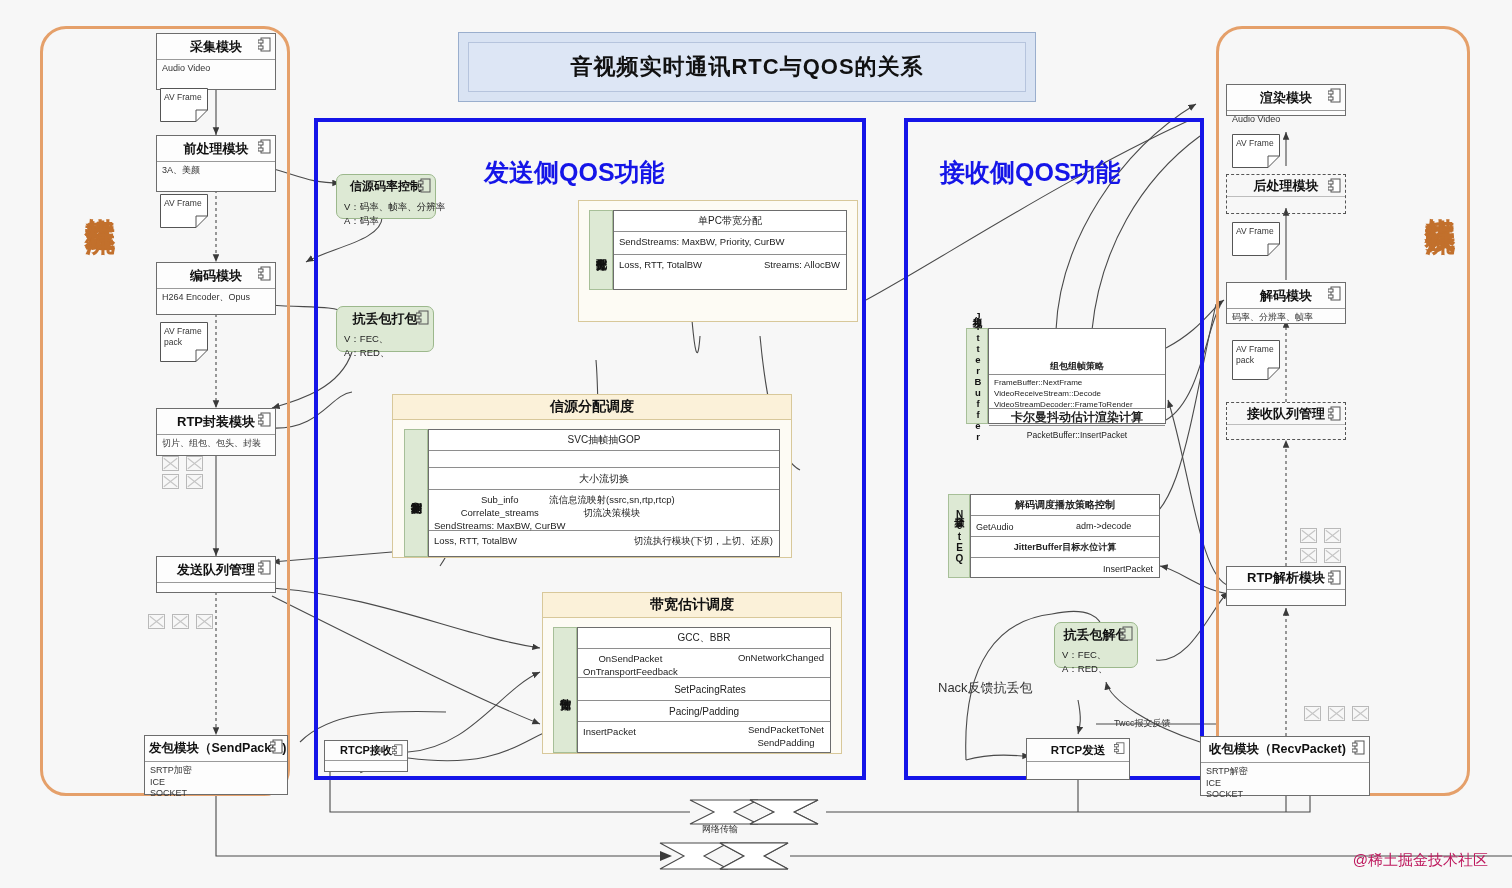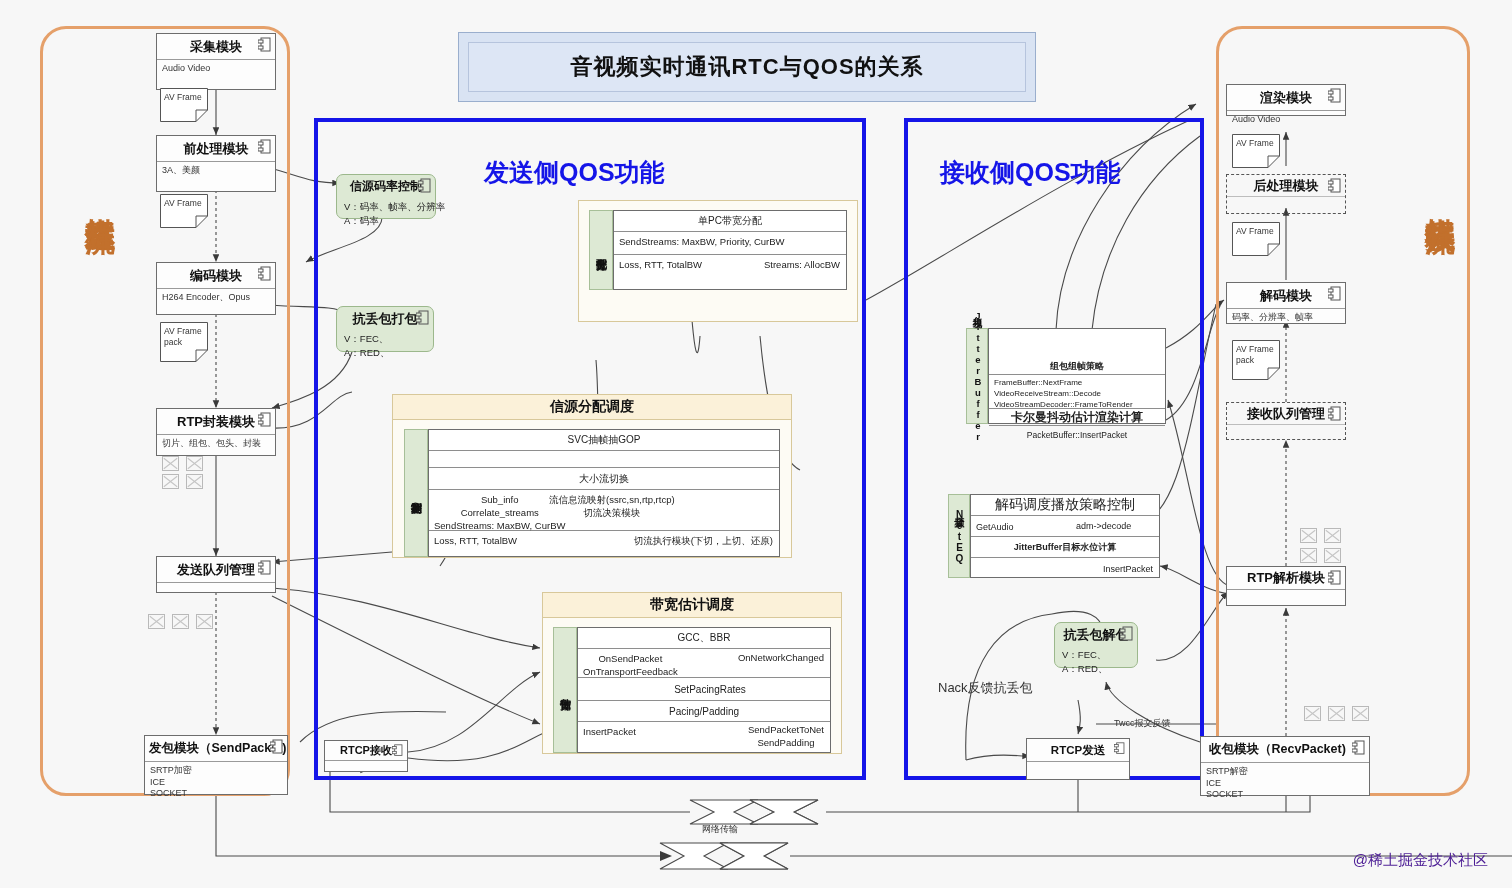--- a/index.html
+++ b/index.html
@@ -65,21 +65,21 @@
   #banner .tx{font-size:22px;font-weight:bold;color:#111;letter-spacing:1px;}
 
   .lbl{position:absolute;font-size:11px;color:#333;white-space:nowrap;}
   .lbl.sm{font-size:9px;}
   .missing{position:absolute;display:flex;gap:7px;}
   .missing i{display:block;width:15px;height:13px;border:1px solid #b9b9b9;position:relative;}
   .missing i:before,.missing i:after{content:"";position:absolute;left:-1px;top:5.5px;
       width:17px;height:1px;background:#c4c4c4;transform-origin:center;}
   .missing i:before{transform:rotate(38deg);}
   .missing i:after{transform:rotate(-38deg);}
-  #watermark{position:absolute;right:24px;bottom:18px;font-size:15px;color:#4c1d95;}
+  #watermark{position:absolute;right:24px;bottom:18px;font-size:15px;color:#be185d;}
 </style>
 </head>
 <body>
 
 <div id="canvas">
 
   <svg class="wires" viewBox="0 0 1512 888">
     <defs>
       <marker id="ah" markerWidth="9" markerHeight="9" refX="7" refY="3" orient="auto">
         <path d="M0,0 L7,3 L0,6 z" fill="#3a3a3a"></path>
@@ -452,21 +452,21 @@
         </div>
       <div class="r ctr" style="height:18px;font-size:8.5px;">
           <span>PacketBuffer::InsertPacket</span>
         </div>
     </div>
   </div>
 
   <div class="abs" style="left:948px;top:494px;width:212px;height:84px;display:flex;">
     <div class="sidetab" style="font-size:10px;width:20px;">音频NetEQ</div>
     <div class="grid">
-      <div class="r ctr" style="height:20px;font-size:14px;font-weight:normal;">
+      <div class="r ctr" style="height:20px;font-size:10px;font-weight:bold;">
           <span>解码调度播放策略控制</span>
         </div>
       <div class="r" style="height:20px;">
         <span class="lft" style="font-size:9px;top:5px;">GetAudio</span>
         <span style="position:absolute;left:105px;top:5px;font-size:9px;">adm-&gt;decode</span>
       </div>
       <div class="r ctr" style="height:20px;font-size:9px;font-weight:bold;">
           <span>JitterBuffer目标水位计算</span>
         </div>
       <div class="r" style="height:20px;">

